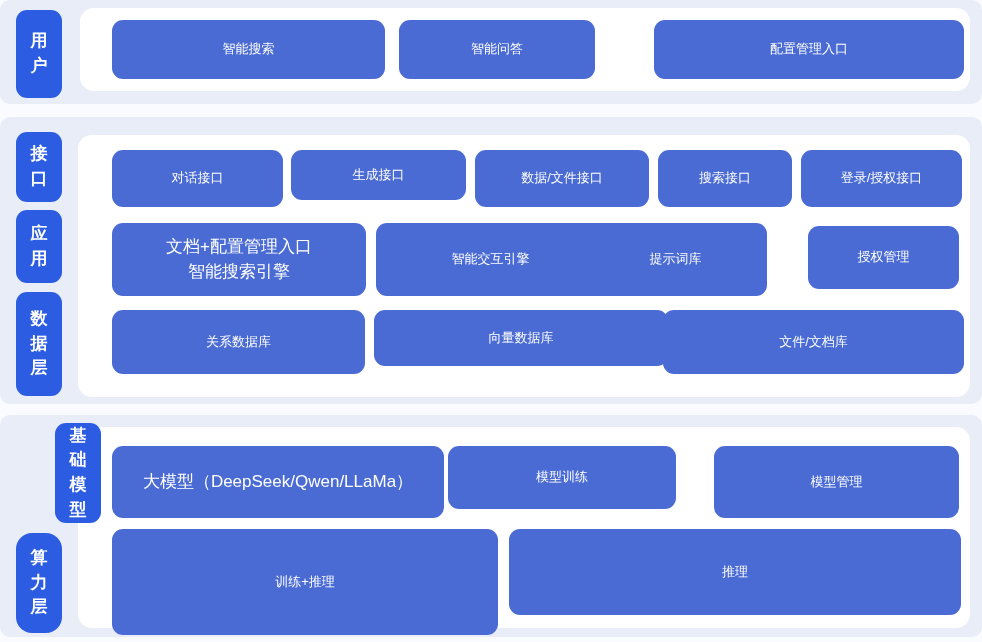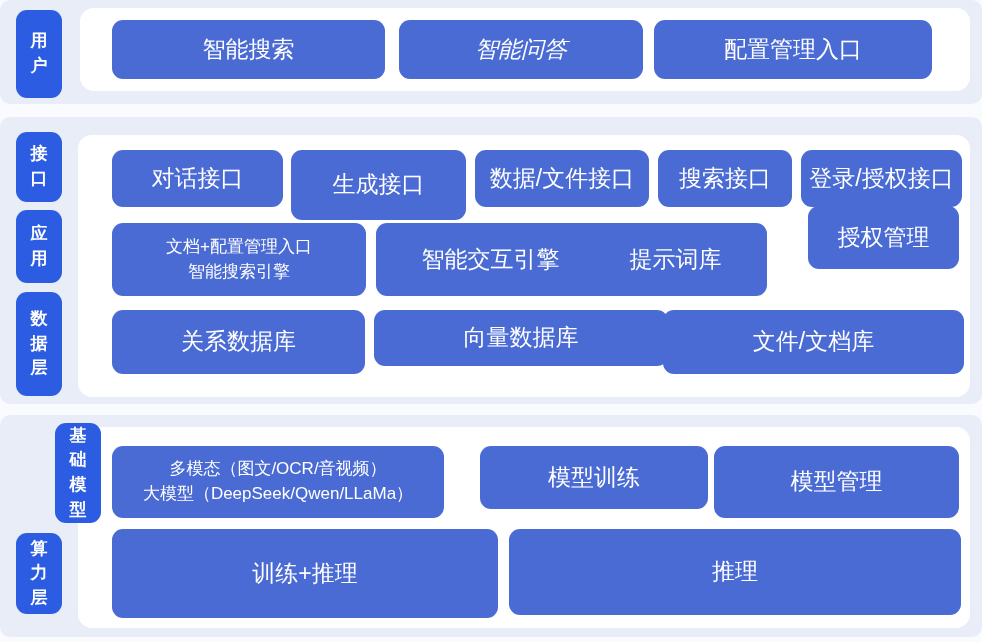--- a/index.html
+++ b/index.html
@@ -38,64 +38,64 @@
   .tag .vtxt{
     width:1.15em;
     word-break:break-all;
     white-space:normal;
   }
   .node{
     position:absolute;
     background:#4a6bd3;
     border-radius:11px;
     color:#ffffff;
-    font-size:23px;
+    font-size:13px;
     display:flex;flex-direction:column;align-items:center;justify-content:center;
     text-align:center;
     line-height:1.45;
   }
   .node.small{font-size:17px;}
 </style>
 </head>
 <body>
 
 <div id="stage">
 
   <div class="section" style="top:0;height:104px;"></div>
   <div class="panel" style="left:80px;top:8px;width:890px;height:83px;"></div>
   <div class="tag" style="top:10px;height:88px;">
     <span class="vtxt">用户</span>
   </div>
   <div class="node" style="left:112px;top:20px;width:273px;height:59px;">
     <span>智能搜索</span>
   </div>
-  <div class="node" style="left:399px;top:20px;width:244px;height:59px;font-style:italic;">
+  <div class="node" style="left:399px;top:20px;width:196px;height:59px;">
     <span>智能问答</span>
   </div>
-  <div class="node" style="left:654px;top:20px;width:278px;height:59px;">
+  <div class="node" style="left:654px;top:20px;width:310px;height:59px;">
     <span>配置管理入口</span>
   </div>
 
   <div class="section" style="top:117px;height:287px;"></div>
   <div class="panel" style="left:78px;top:135px;width:892px;height:262px;"></div>
 
   <div class="tag" style="top:132px;height:70px;">
     <span class="vtxt">接口</span>
   </div>
   <div class="tag" style="top:210px;height:73px;">
     <span class="vtxt">应用</span>
   </div>
   <div class="tag" style="top:292px;height:104px;">
     <span class="vtxt">数据层</span>
   </div>
 
   <div class="node" style="left:112px;top:150px;width:171px;height:57px;">
     <span>对话接口</span>
   </div>
-  <div class="node" style="left:291px;top:150px;width:175px;height:70px;">
+  <div class="node" style="left:291px;top:150px;width:175px;height:50px;">
     <span>生成接口</span>
   </div>
   <div class="node" style="left:475px;top:150px;width:174px;height:57px;">
     <span>数据/文件接口</span>
   </div>
   <div class="node" style="left:658px;top:150px;width:134px;height:57px;">
     <span>搜索接口</span>
   </div>
   <div class="node" style="left:801px;top:150px;width:161px;height:57px;">
     <span>登录/授权接口</span>
@@ -104,55 +104,54 @@
   <div class="node small" style="left:112px;top:223px;width:254px;height:73px;">
     <span>文档+配置管理入口</span>
     <span>智能搜索引擎</span>
   </div>
   <div class="node" style="left:376px;top:223px;width:229px;height:73px;">
     <span>智能交互引擎</span>
   </div>
   <div class="node" style="left:584px;top:223px;width:183px;height:73px;">
     <span>提示词库</span>
   </div>
-  <div class="node" style="left:808px;top:206px;width:151px;height:63px;">
+  <div class="node" style="left:808px;top:226px;width:151px;height:63px;">
     <span>授权管理</span>
   </div>
 
   <div class="node" style="left:112px;top:310px;width:253px;height:64px;">
     <span>关系数据库</span>
   </div>
   <div class="node" style="left:374px;top:310px;width:294px;height:56px;">
     <span>向量数据库</span>
   </div>
   <div class="node" style="left:663px;top:310px;width:301px;height:64px;">
     <span>文件/文档库</span>
   </div>
 
   <div class="section" style="top:415px;height:222px;"></div>
   <div class="panel" style="left:78px;top:427px;width:892px;height:201px;"></div>
 
   <div class="tag" style="top:423px;height:100px;margin-left:39px;">
     <span class="vtxt">基础模型</span>
   </div>
-  <div class="tag" style="top:533px;height:81px;">
+  <div class="tag" style="top:533px;height:100px;border-radius:16px;">
     <span class="vtxt">算力层</span>
   </div>
 
   <div class="node small" style="left:112px;top:446px;width:332px;height:72px;">
-    <span>多模态（图文/OCR/音视频）</span>
     <span>大模型（DeepSeek/Qwen/LLaMa）</span>
   </div>
-  <div class="node" style="left:480px;top:446px;width:228px;height:63px;">
+  <div class="node" style="left:448px;top:446px;width:228px;height:63px;">
     <span>模型训练</span>
   </div>
   <div class="node" style="left:714px;top:446px;width:245px;height:72px;">
     <span>模型管理</span>
   </div>
 
-  <div class="node" style="left:112px;top:529px;width:386px;height:89px;">
+  <div class="node" style="left:112px;top:529px;width:386px;height:106px;">
     <span>训练+推理</span>
   </div>
   <div class="node" style="left:509px;top:529px;width:452px;height:86px;">
     <span>推理</span>
   </div>
 
 </div>
 
 </body></html>

